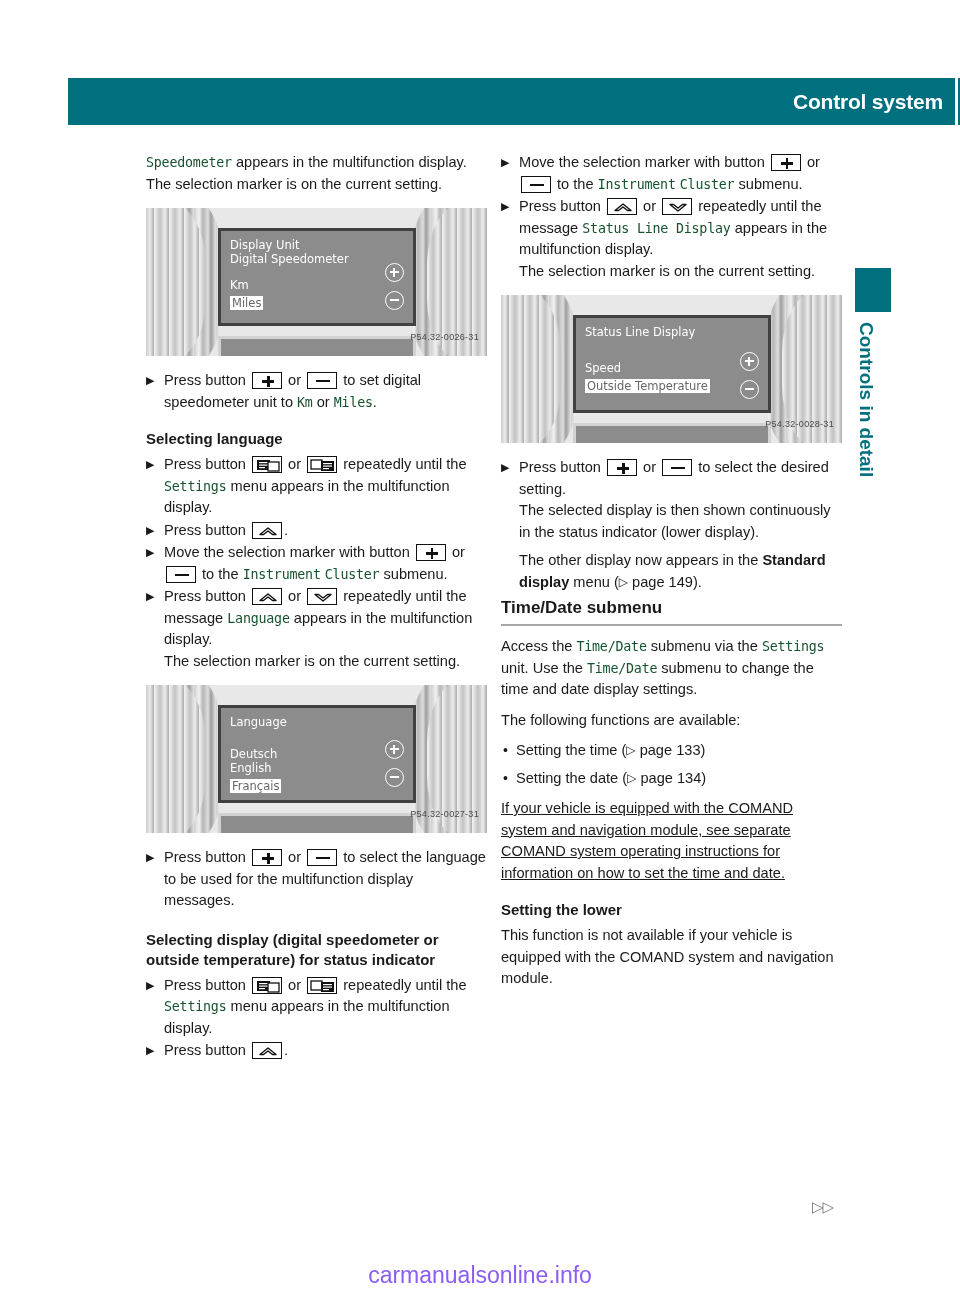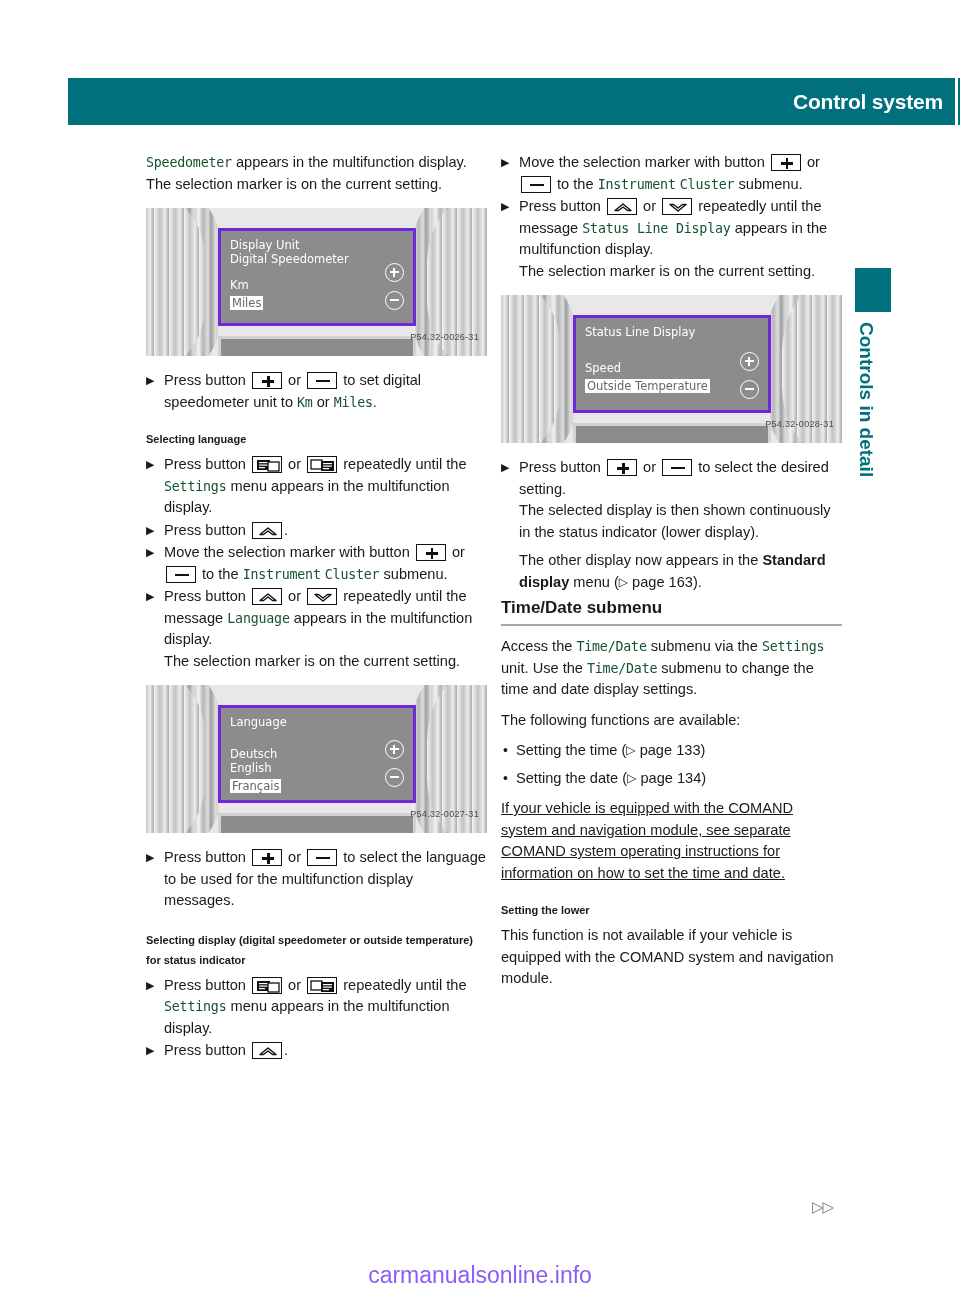--- a/index.html
+++ b/index.html
@@ -114,21 +114,21 @@
   .bullet-marker {
     position: absolute;
     left: 2px; top: 0;
     font-size: 14px;
     line-height: 21.5px;
   }
 
   
   .subhead {
     font-weight: bold;
-    font-size: 11px;
+    font-size: 15px;
     margin: 16px 0 5px 0;
     line-height: 20px;
   }
   .subhead.tight { margin-top: 18px; }
 
   .sechead {
     font-weight: bold;
     font-size: 17px;
     margin: 4px 0 0 0;
     line-height: 22px;
@@ -195,21 +195,21 @@
     border-radius: 50%/40%;
     background:
       repeating-linear-gradient(90deg,
         #f4f4f4 0px, #c2c2c2 6px, #ededed 11px, #aaaaaa 15px);
   }
   .fig-screen {
     position: absolute;
     left: 72px; top: 20px;
     width: 198px; height: 98px;
     background: #8c8c8c;
-    border: 3px solid #6d28d9;
+    border: 3px solid #404040;
     padding: 7px 9px;
   }
   .fig-screen-lower {
     position: absolute;
     left: 72px; top: 128px;
     width: 198px; height: 28px;
     background: #8c8c8c;
     border: 3px solid #d2d2d2;
   }
   .fig-line {
@@ -519,21 +519,21 @@
     <span>Press button</span>
     <span class="btn btn-plus"></span>
     <span>or</span>
     <span class="btn btn-minus"></span>
     <span>to select the desired setting.</span>
     <div>The selected display is then shown continuously in the status indicator (lower display).</div>
     <div style="margin-top:7px;">
       <span>The other display now appears in the</span>
       <span class="bold">Standard display</span>
       <span>menu (</span><span class="pg-arrow">▷</span>
-      <span>page 163</span><span>).</span>
+      <span>page 149</span><span>).</span>
     </div>
   </div>
 
   <div class="sechead">Time/Date submenu</div>
   <div class="sechead-rule"></div>
 
   <p class="para">
     <span>Access the</span>
     <span class="mono">Time/Date</span>
     <span>submenu via the</span>

